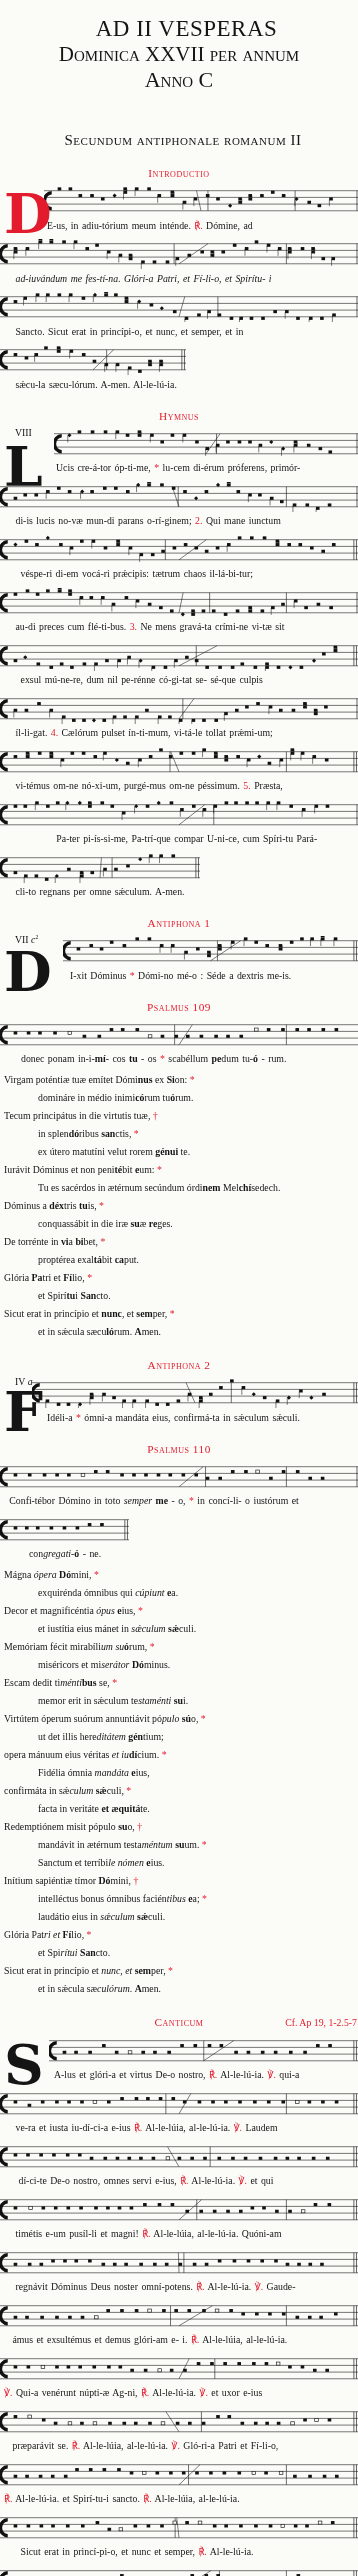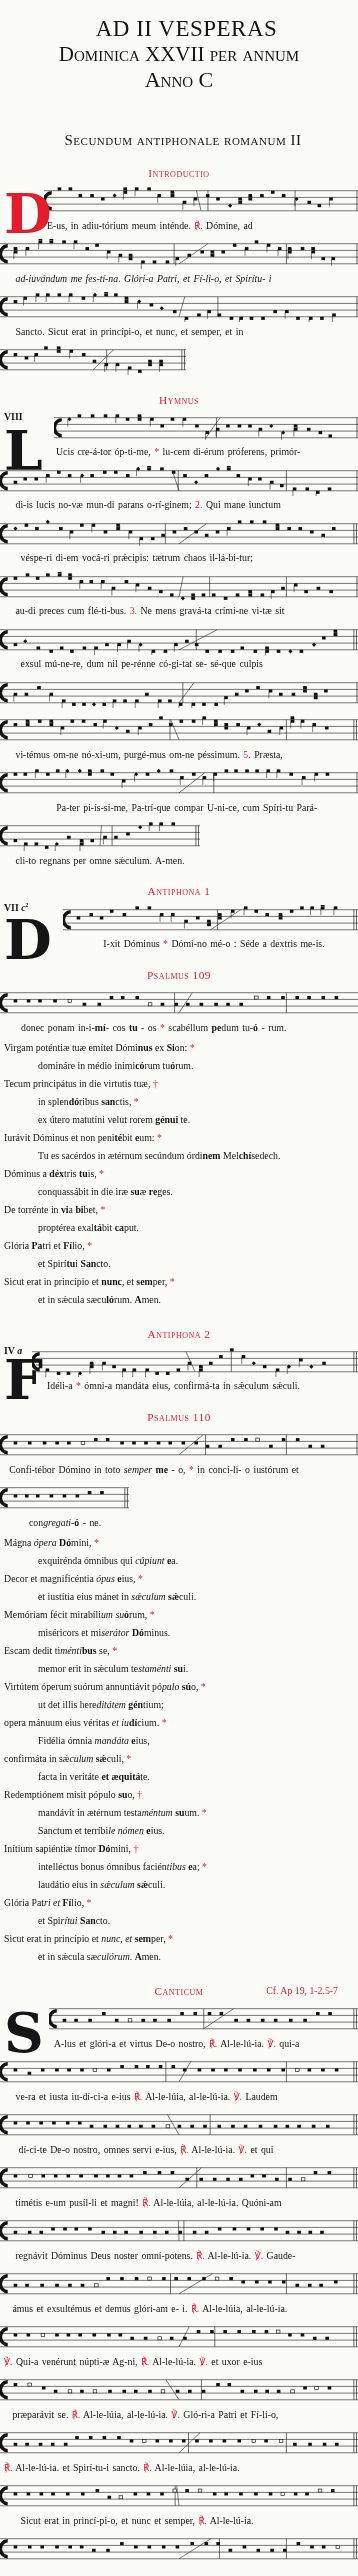--- a/index.html
+++ b/index.html
@@ -15,24 +15,24 @@
   .title-block{ text-align:center; }
   .title-l1{ font-size:23px; letter-spacing:0.5px; line-height:1.15;padding-left:15px; }
   .title-l2{ font-size:21px; font-variant:small-caps; line-height:1.2; }
   .title-l3{ font-size:22px; font-variant:small-caps; line-height:1.2; }
   .subtitle{ font-size:15px; font-variant:small-caps; margin-top:38px; letter-spacing:0.5px;padding-left:8px; }
 
   
   .piece{ margin-top:18.5px; }
   .sec-head{ position:relative; text-align:center; color:var(--red);
              font-variant:small-caps; font-size:11.3px; letter-spacing:0.5px; margin-bottom:4.1px; }
-  .sec-ref{ position:absolute; right:20px; top:0.5px; font-variant:normal; font-size:9.8px; letter-spacing:0; }
+  .sec-ref{ position:absolute; right:1px; top:0.5px; font-variant:normal; font-size:9.8px; letter-spacing:0; }
 
   .sec-body{ position:relative; }
-  .mode{ position:absolute; left:4px; top:-2.1px; font-size:9.8px;font-weight:bold; }
+  .mode{ position:absolute; left:15px; top:-2.1px; font-size:9.8px; }
   .mode sup{ font-size:5.7px; }
   .dropcap{ position:absolute; left:4.1px; font-size:55px; line-height:0.76;
             font-family:"DejaVu Serif","Liberation Serif",serif; font-weight:bold; }
   .dropcap.red{ color:var(--red); }
 
   svg.staff{ display:block; margin-top:7.2px; margin-bottom:1px; }
   .lyric{ font-size:9.8px; line-height:1.35; margin-top:2.6px; margin-bottom:5.2px; word-spacing:1px; }
   .verse{ font-size:9.8px; line-height:18px; margin-left:4.1px; }
   .verse.ind{ margin-left:38px; }
   .red{ color:var(--red); }
@@ -260,20 +260,21 @@
             <line x1="248.60688991997316" y1="45.5" x2="248.60688991997316" y2="58.5" stroke="#1a1a1a" stroke-width="1.1"></line>
             <rect x="268.016496000124" y="48" width="7" height="6" fill="#111"></rect>
             <rect x="287.53216914783536" y="35" width="7" height="6" fill="#111"></rect>
             <rect x="287.53216914783536" y="28.5" width="7" height="6" fill="#111"></rect>
             <line x1="294.23216914783535" y1="31" x2="294.23216914783535" y2="41" stroke="#1a1a1a" stroke-width="1"></line>
             <rect x="309.092790609678" y="35" width="7" height="6" fill="#111"></rect>
             <rect x="309.092790609678" y="28.5" width="7" height="6" fill="#111"></rect>
             <line x1="315.792790609678" y1="31" x2="315.792790609678" y2="41" stroke="#1a1a1a" stroke-width="1"></line>
             <line x1="309.392790609678" y1="39" x2="309.392790609678" y2="52" stroke="#1a1a1a" stroke-width="1.1"></line>
           </svg>
+          <div class="lyric" style="margin-left: 15.5px;">sǽcu-la sæcu-lórum.   A-men.   Al-le-lú-ia.</div>
         </div>
       </section>
       <section class="piece">
         <div class="sec-head"><span class="sec-heading">Hymnus</span></div>
         <div class="sec-body">
           <div class="mode">VIII</div>
           <div class="dropcap" style="top: 17.5px;">L</div>
           <svg width="304" height="30" class="staff" style="margin-left: 54px;" viewBox="0 0 591 58">
             <line x1="0" y1="9" x2="591" y2="9" stroke="#1a1a1a" stroke-width="1.15"></line>
             <line x1="0" y1="22" x2="591" y2="22" stroke="#1a1a1a" stroke-width="1.15"></line>
@@ -577,20 +578,21 @@
             <rect x="541.5889014790796" y="28.5" width="7" height="6" fill="#111"></rect>
             <rect x="566.2109033157668" y="28.5" width="7" height="6" fill="#111"></rect>
             <rect x="588.4513143831639" y="22" width="7" height="6" fill="#111"></rect>
             <rect x="588.4513143831639" y="15.5" width="7" height="6" fill="#111"></rect>
             <line x1="595.1513143831639" y1="18" x2="595.1513143831639" y2="28" stroke="#1a1a1a" stroke-width="1"></line>
             <rect x="609.2867612639125" y="35" width="7" height="6" fill="#111"></rect>
             <rect x="609.2867612639125" y="28.5" width="7" height="6" fill="#111"></rect>
             <line x1="615.9867612639125" y1="31" x2="615.9867612639125" y2="41" stroke="#1a1a1a" stroke-width="1"></line>
             <rect x="629.1794483200118" y="22" width="7" height="6" fill="#111"></rect>
           </svg>
+          <div class="lyric" style="margin-left: 15.5px;">íl-li-gat. <span class="red">4.</span> Cælórum pulset ín-ti-mum,   vi-tá-le tollat prǽmi-um;</div>
           <svg width="358" height="30" class="staff" style="margin-left: 0px;" viewBox="0 0 695 58">
             <line x1="0" y1="9" x2="695" y2="9" stroke="#1a1a1a" stroke-width="1.15"></line>
             <line x1="0" y1="22" x2="695" y2="22" stroke="#1a1a1a" stroke-width="1.15"></line>
             <line x1="0" y1="35" x2="695" y2="35" stroke="#1a1a1a" stroke-width="1.15"></line>
             <line x1="0" y1="48" x2="695" y2="48" stroke="#1a1a1a" stroke-width="1.15"></line>
             <path d="M15 13 A10 11 0 1 0 15 44" fill="none" stroke="#111" stroke-width="6.5"></path>
             <line x1="331.4312861128391" y1="9" x2="347.5" y2="48" stroke="#1a1a1a" stroke-width="1.1"></line>
             <line x1="330" y1="9" x2="330" y2="48" stroke="#1a1a1a" stroke-width="1.2"></line>
             <line x1="556" y1="9" x2="556" y2="48" stroke="#1a1a1a" stroke-width="1.2"></line>
             <line x1="687" y1="9" x2="687" y2="48" stroke="#1a1a1a" stroke-width="1.3"></line>
@@ -783,21 +785,21 @@
             <rect x="460.6206752862068" y="2.5" width="7" height="6" fill="#111"></rect>
             <rect x="480.4188911373997" y="2.5" width="7" height="6" fill="#111"></rect>
             <line x1="480.71889113739974" y1="6.5" x2="480.71889113739974" y2="19.5" stroke="#1a1a1a" stroke-width="1.1"></line>
             <rect x="500.61428410330967" y="2.5" width="7" height="6" fill="#111"></rect>
             <rect x="500.61428410330967" y="-4" width="7" height="6" fill="#111"></rect>
             <line x1="507.31428410330966" y1="-1.5" x2="507.31428410330966" y2="8.5" stroke="#1a1a1a" stroke-width="1"></line>
             <line x1="500.9142841033097" y1="6.5" x2="500.9142841033097" y2="19.5" stroke="#1a1a1a" stroke-width="1.1"></line>
             <rect x="525.9485726252425" y="2.5" width="7" height="6" fill="#111"></rect>
             <line x1="526.2485726252424" y1="6.5" x2="526.2485726252424" y2="19.5" stroke="#1a1a1a" stroke-width="1.1"></line>
           </svg>
-          <div class="lyric" style="margin-left: 70px; text-align: center;">I-xit Dóminus <span class="red">*</span> Dómi-no mé-o : Séde a dextris me-is.</div>
+          <div class="lyric" style="margin-left: 70px;">I-xit Dóminus <span class="red">*</span> Dómi-no mé-o : Séde a dextris me-is.</div>
         </div>
       </section>
       <section class="piece">
         <div class="sec-head"><span class="sec-heading">Psalmus 109</span></div>
         <div class="sec-body">
           <svg width="358" height="30" class="staff" style="margin-left: 0px;" viewBox="0 0 695 58">
             <line x1="0" y1="9" x2="695" y2="9" stroke="#1a1a1a" stroke-width="1.15"></line>
             <line x1="0" y1="22" x2="695" y2="22" stroke="#1a1a1a" stroke-width="1.15"></line>
             <line x1="0" y1="35" x2="695" y2="35" stroke="#1a1a1a" stroke-width="1.15"></line>
             <line x1="0" y1="48" x2="695" y2="48" stroke="#1a1a1a" stroke-width="1.15"></line>

